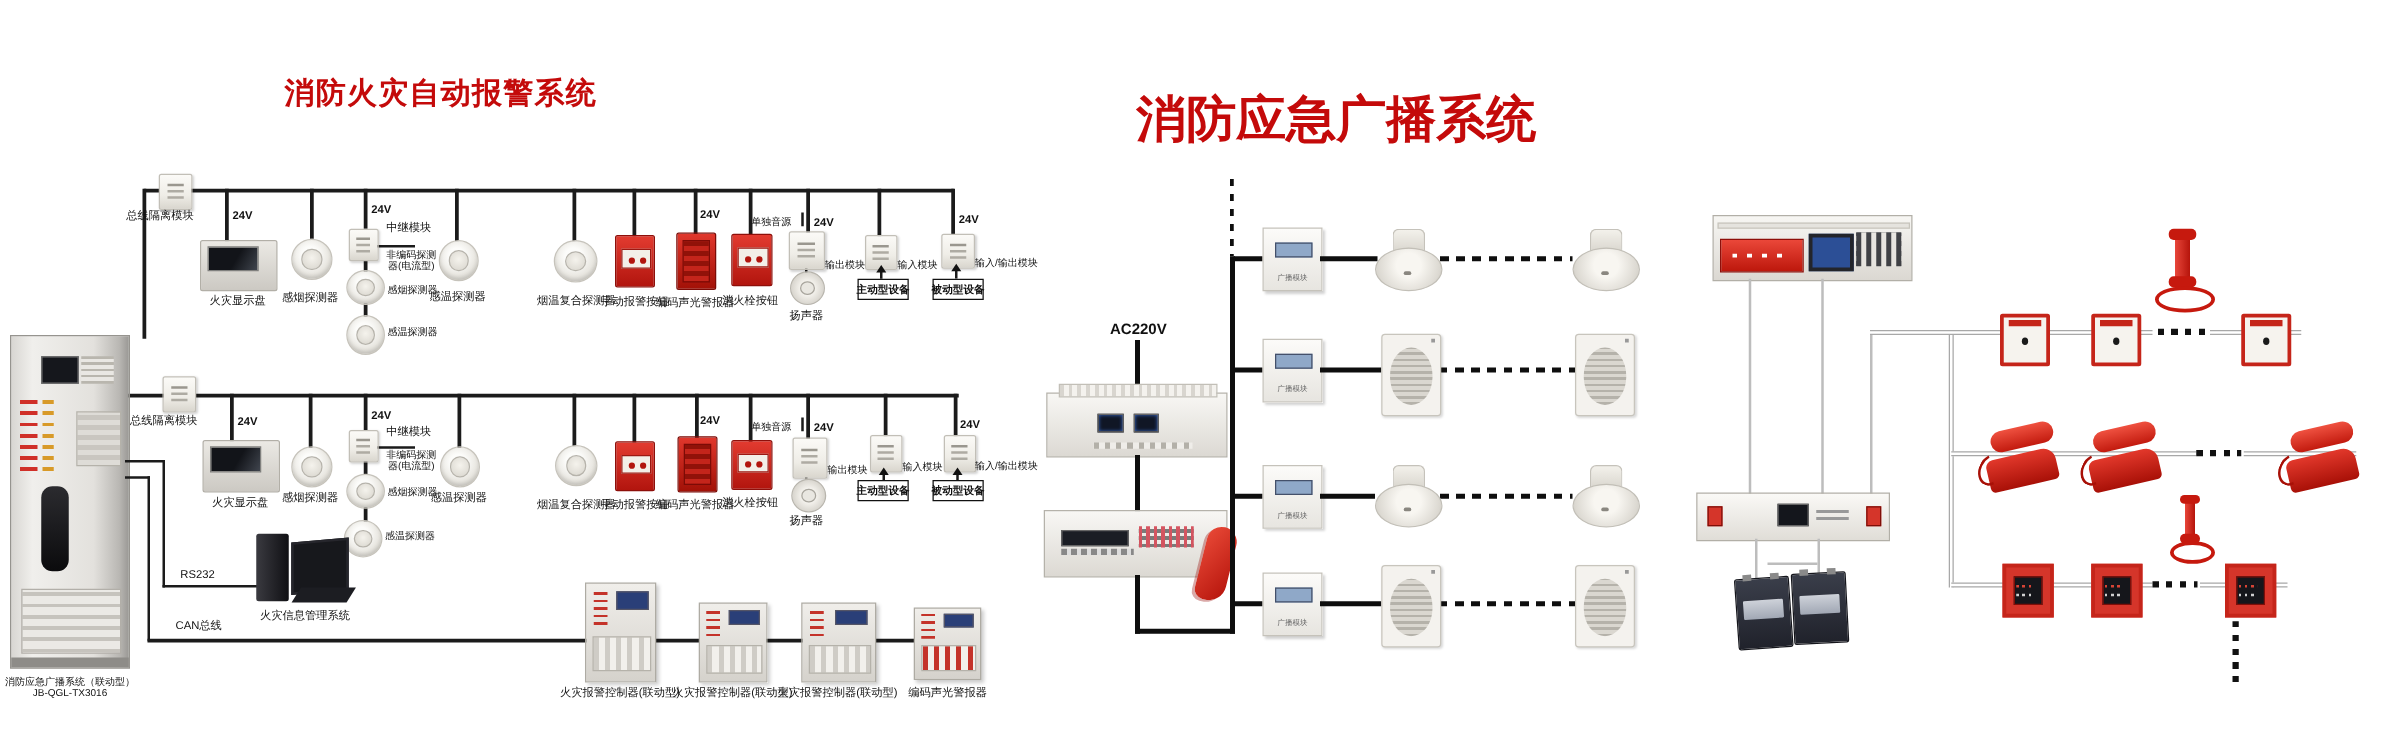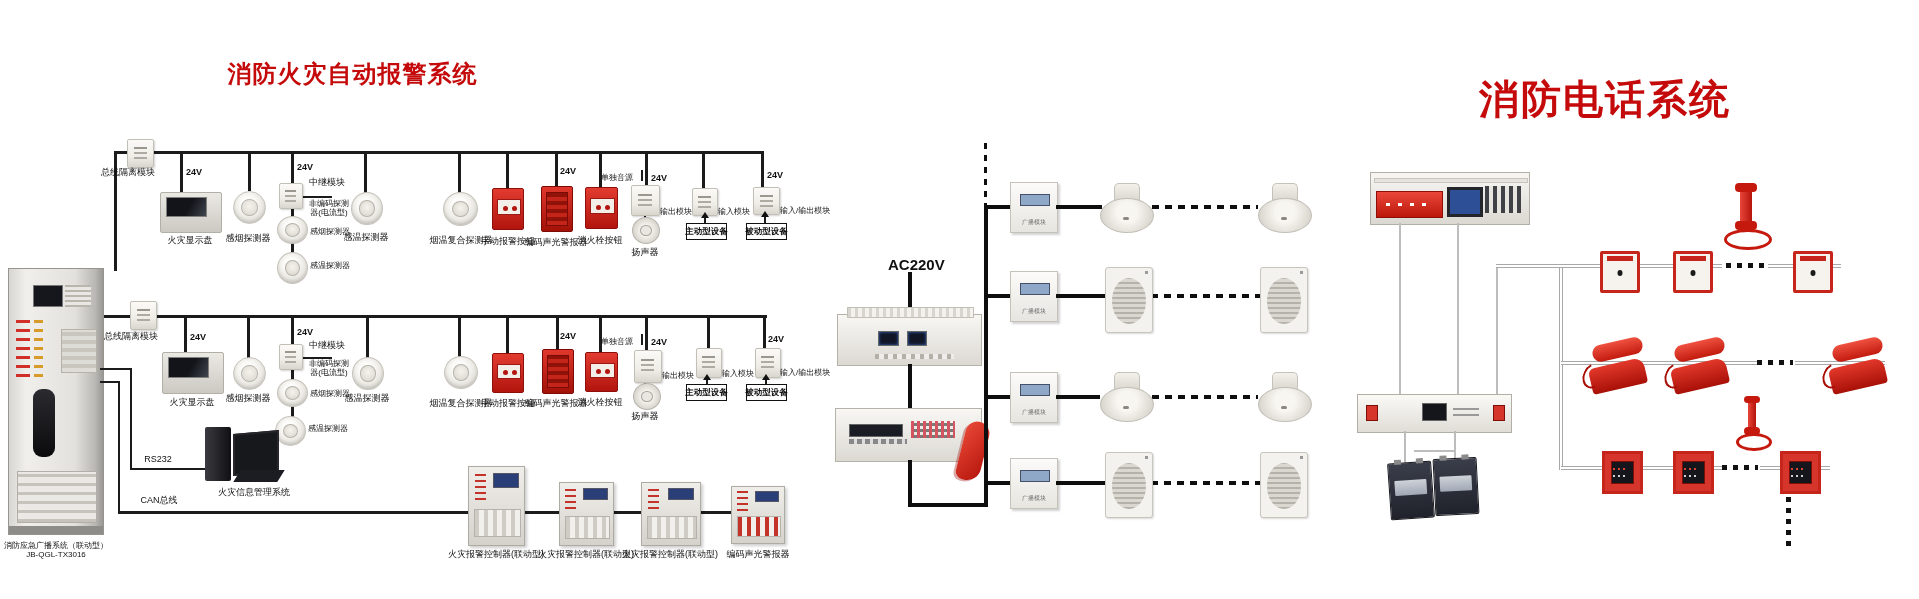--- a/index.html
+++ b/index.html
@@ -153,21 +153,21 @@
   .pc-tower{position:absolute;border-radius:2px;background:linear-gradient(90deg,#3a3a40,#101014);}
   .pc-mon{position:absolute;background:#17181c;border:2px solid #26262c;transform:skewY(-5deg);}
   .pc-kbd{position:absolute;background:#1c1d22;transform:skewX(-32deg);}
 </style>
 </head>
 <body>
 
 <div id="stage">
 
   <div class="title" style="left:180px;top:58px;width:345px;font-size:24px;letter-spacing:1px;">消防火灾自动报警系统</div>
-  <div class="title" style="left:1475px;top:72px;width:260px;font-size:40px;letter-spacing:2px;">消防电话系统</div>
+  <div class="title" style="left:893px;top:68px;width:352px;font-size:40px;">消防应急广播系统</div>
 
   <div class="w" style="left:115px;top:151px;width:648px;height:3px;"></div>
   <div class="w" style="left:114px;top:151px;width:3px;height:120px;"></div>
   <div class="w" style="left:180px;top:151px;width:3px;height:42px;"></div>
   <div class="w" style="left:248px;top:151px;width:3px;height:40px;"></div>
   <div class="w" style="left:291px;top:151px;width:3px;height:32px;"></div>
   <div class="w" style="left:364px;top:151px;width:3px;height:42px;"></div>
   <div class="w" style="left:458px;top:151px;width:3px;height:42px;"></div>
   <div class="w" style="left:506px;top:151px;width:3px;height:38px;"></div>
   <div class="w" style="left:555px;top:151px;width:3px;height:37px;"></div>
@@ -325,21 +325,21 @@
   <div class="w" style="left:130px;top:468px;width:78px;height:2px;"></div>
   <div class="lbl" style="left:138px;top:454px;width:40px;">RS232</div>
   <div class="w" style="left:100px;top:381px;width:20px;height:2px;"></div>
   <div class="w" style="left:118px;top:381px;width:2px;height:132px;"></div>
   <div class="w" style="left:118px;top:511px;width:640px;height:3px;"></div>
   <div class="lbl" style="left:136px;top:495px;width:46px;">CAN总线</div>
 
   <div class="pc-tower" style="left:205px;top:427px;width:26px;height:54px;"></div>
   <div class="pc-mon" style="left:233px;top:432px;width:42px;height:38px;"></div>
   <div class="pc-kbd" style="left:237px;top:470px;width:44px;height:12px;"></div>
-  <div class="lbl" style="left:198px;top:487px;width:92px;text-align:right;">火灾信息管理系统</div>
+  <div class="lbl" style="left:198px;top:487px;width:92px;">火灾信息管理系统</div>
 
   <div class="panel" style="left:468px;top:466px;width:55px;height:78px;">
     <div class="p-scr"></div>
     <div class="p-led"></div>
     <div class="p-grid"></div>
   </div>
   <div class="lbl" style="left:446px;top:549px;width:100px;">火灾报警控制器(联动型)</div>
   <div class="panel" style="left:559px;top:482px;width:53px;height:62px;">
     <div class="p-scr"></div>
     <div class="p-led"></div>
@@ -352,21 +352,21 @@
     <div class="p-grid"></div>
   </div>
   <div class="lbl" style="left:620px;top:549px;width:100px;">火灾报警控制器(联动型)</div>
   <div class="panel gasp" style="left:731px;top:486px;width:52px;height:56px;">
     <div class="p-scr"></div>
     <div class="p-led"></div>
     <div class="p-grid"></div>
   </div>
   <div class="lbl" style="left:712px;top:549px;width:92px;">编码声光警报器</div>
 
-  <div class="v24" style="left:888px;top:256px;font-size:15px;text-align:right;">AC220V</div>
+  <div class="v24" style="left:888px;top:256px;font-size:12px;text-align:right;">AC220V</div>
   <div class="mw" style="left:908px;top:272px;width:4px;height:44px;"></div>
   <div class="amp" style="left:837px;top:314px;width:143px;height:50px;">
     <div class="a-fins"></div>
     <div class="a-win" style="left:28%;"></div>
     <div class="a-win" style="left:48%;"></div>
     <div class="a-btnrow"></div>
   </div>
   <div class="mw" style="left:908px;top:364px;width:4px;height:45px;"></div>
   <div class="amp" style="left:835px;top:408px;width:145px;height:52px;">
     <div class="a2-lcd"></div>

